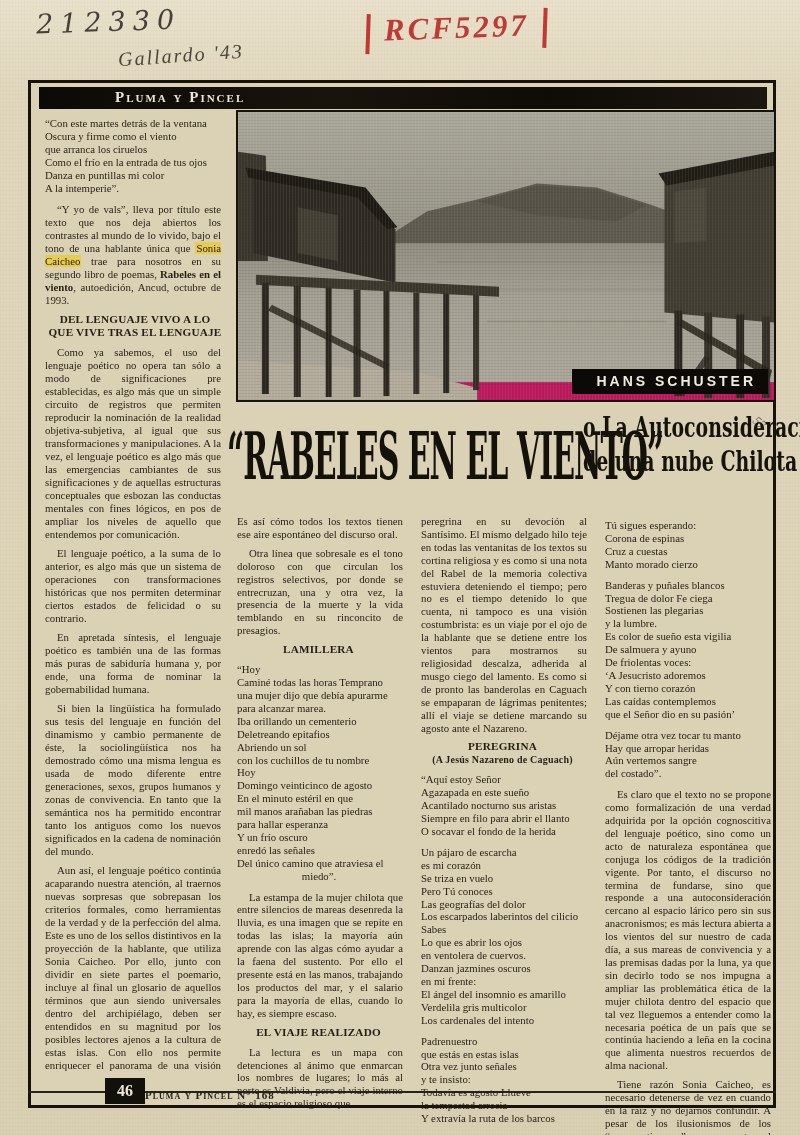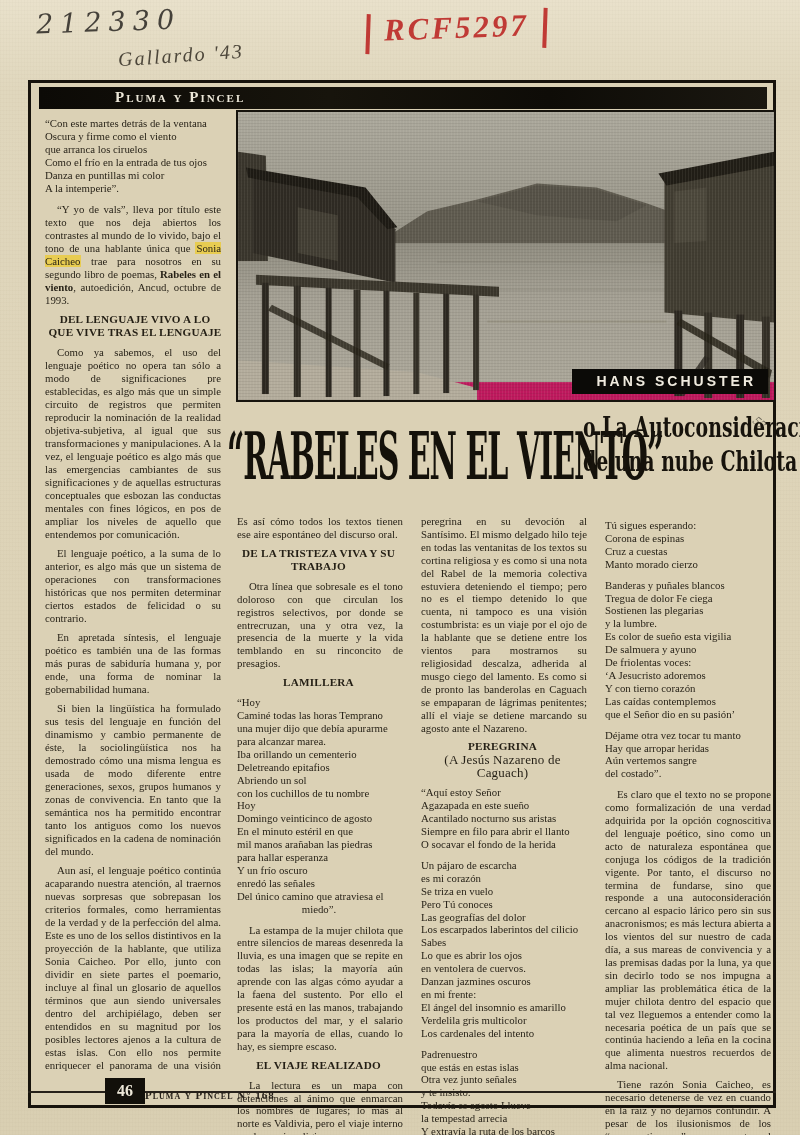--- a/index.html
+++ b/index.html
@@ -29,21 +29,21 @@
   .bar .t{position:absolute;left:52px;top:2px;color:#ece7d8;font-variant:small-caps;
     font-weight:bold;font-size:15px;letter-spacing:2px;font-family:"Liberation Serif",serif;margin-left:24px;}
   
   .col{position:absolute;font-size:10.8px;line-height:13px;text-align:justify;}
   .col p{margin:0 7px 6px 0;}
   .para{text-indent:12px;}
   .noind{text-indent:0;}
   .poem{white-space:pre-line;text-align:left;margin:4px 0 8px 0 !important;}
   h4.sh{margin:6px 4px 7px 1px;text-align:center;font-size:11.2px;line-height:13px;
     font-weight:bold;letter-spacing:.2px;}
-  .sub-it{font-weight:normal;display:block;font-size:13px;}
+  .sub-it{font-weight:bold;display:block;font-size:10px;}
   .hl{background:rgba(233,203,70,.9);padding:0 1px;}
   .bt{font-weight:bold;}
   .col1{left:14px;top:30px;width:183px;height:962px;overflow:hidden;}
   .cols3{position:absolute;left:206px;top:432px;width:534px;height:568px;display:flex;gap:18px;}
   .cols3 .c{flex:1;font-size:10.8px;line-height:12.9px;text-align:justify;overflow:visible;}
   .cols3 .c p{margin:0 0 6px 0;}
   
   .photo{position:absolute;left:205px;top:27px;width:540px;height:292px;background:#be185d;
     border:2px solid #16130d;box-sizing:border-box;}
   .photo svg{display:block;width:100%;height:100%;}
@@ -158,21 +158,20 @@
     <div class="hl-main">“RABELES EN EL VIENTO”</div>
     <div class="hl-sub">
       <div>o La Autoconsideración</div>
       <div>de una nube Chilota</div>
     </div>
   </div>
 
   <div class="cols3">
     <div class="c">
       <p class="noind">Es así cómo todos los textos tienen ese aire espontáneo del discurso oral.</p>
-      <h4 class="sh">DE LA TRISTEZA VIVA Y SU TRABAJO</h4>
       <p class="para">Otra línea que sobresale es el tono doloroso con que circulan los registros selectivos, por donde se entrecruzan, una y otra vez, la presencia de la muerte y la vida temblando en su rinconcito de presagios.</p>
       <h4 class="sh">LAMILLERA</h4>
       <p class="poem">“Hoy
 Caminé todas las horas Temprano
 una mujer dijo que debía apurarme
 para alcanzar marea.
 Iba orillando un cementerio
 Deletreando epitafios
 Abriendo un sol
 con los cuchillos de tu nombre

